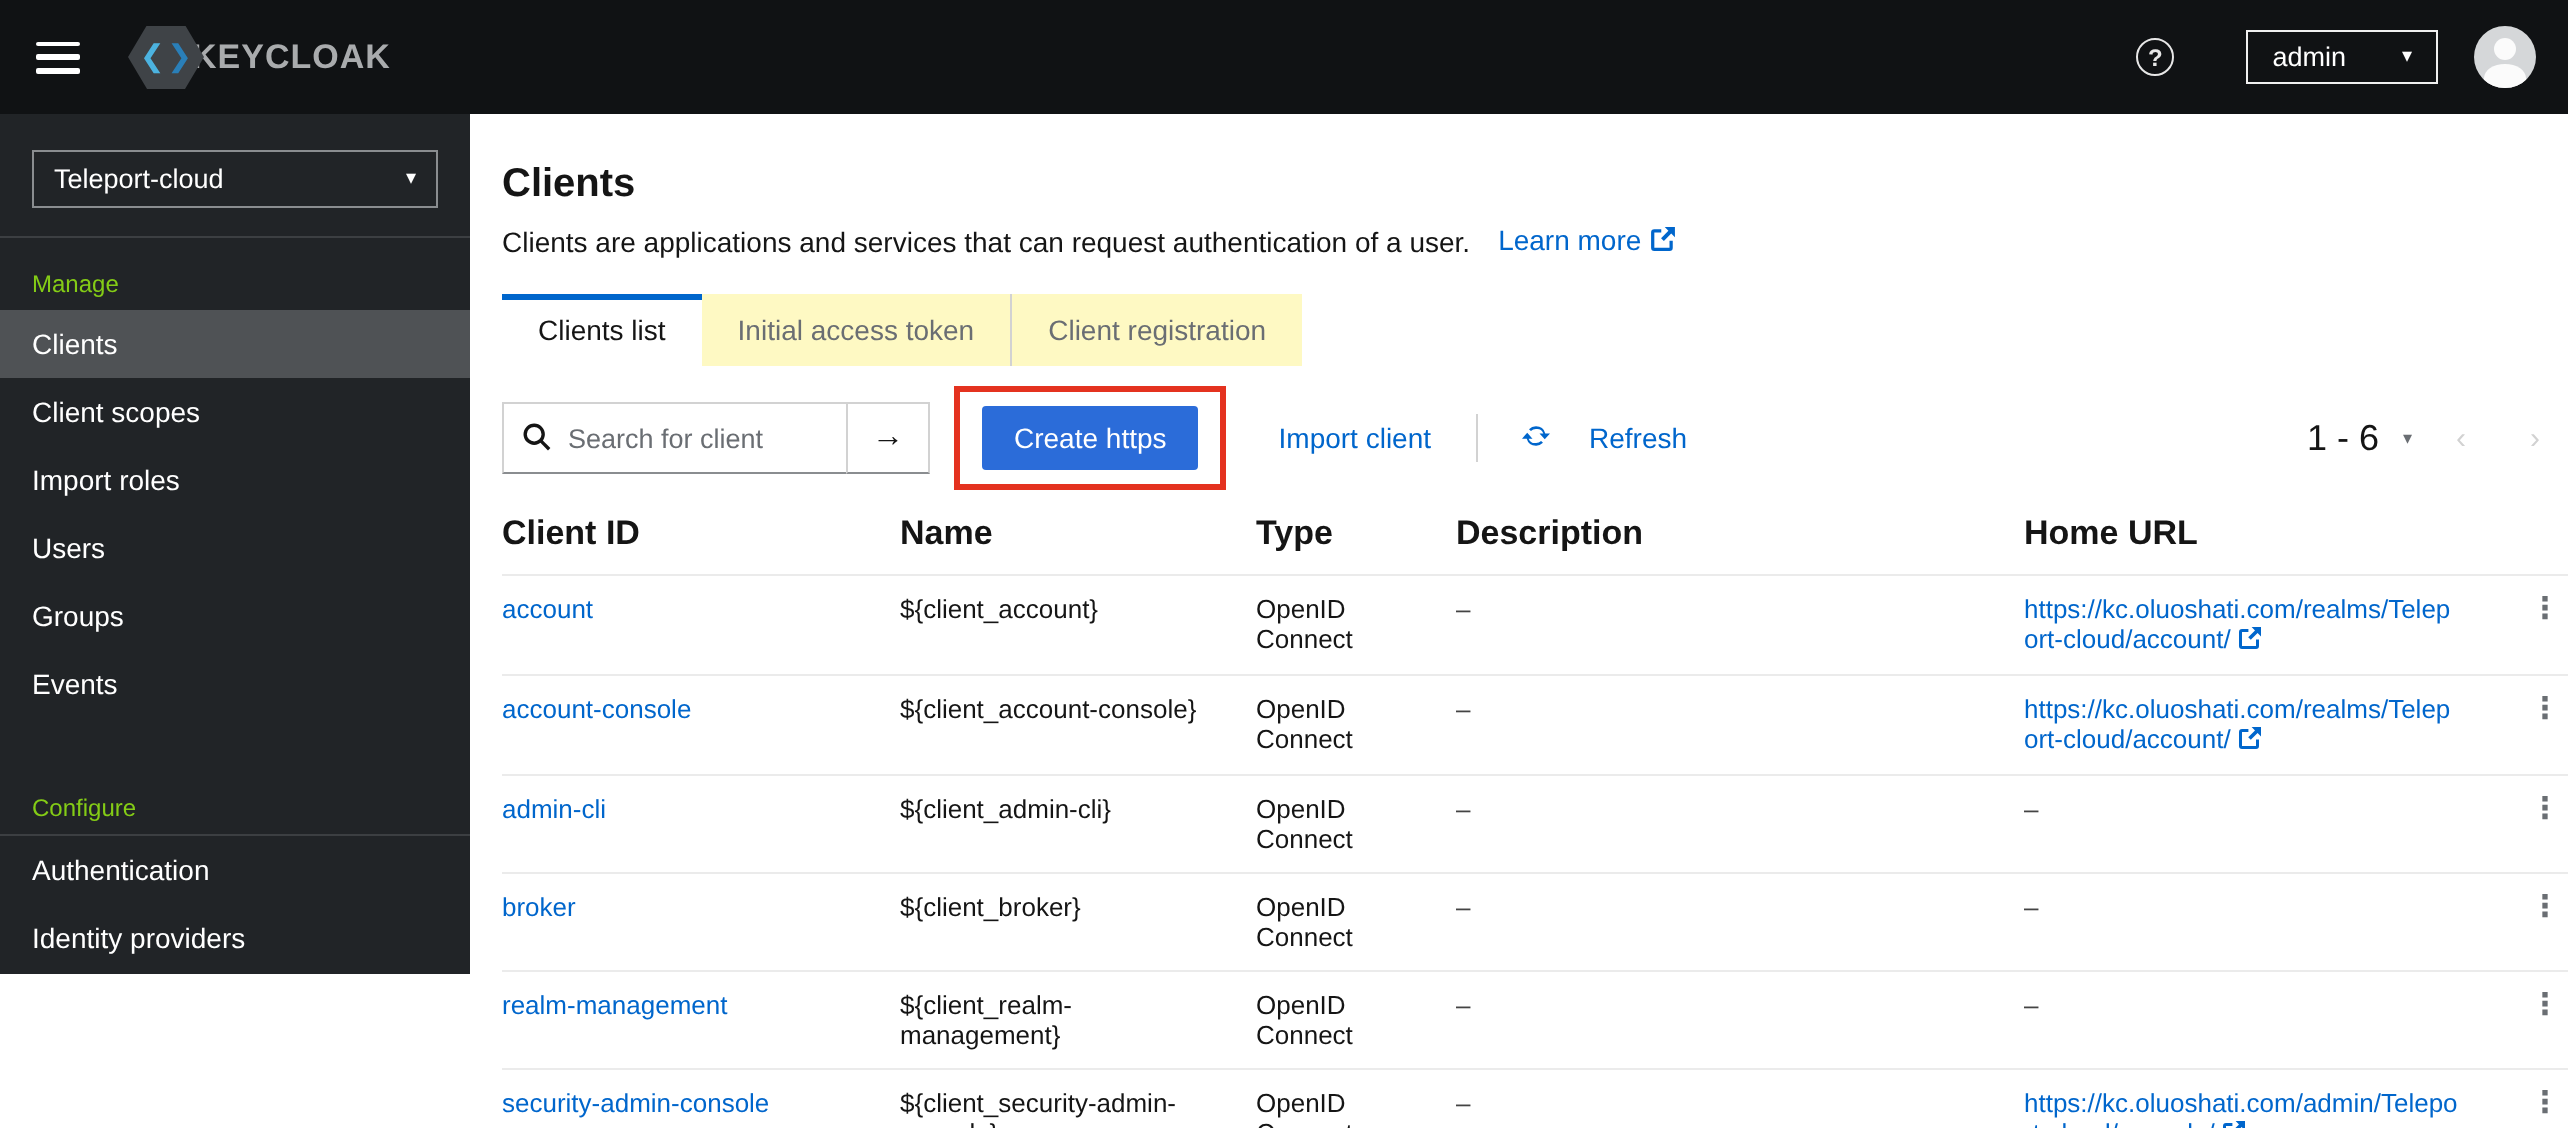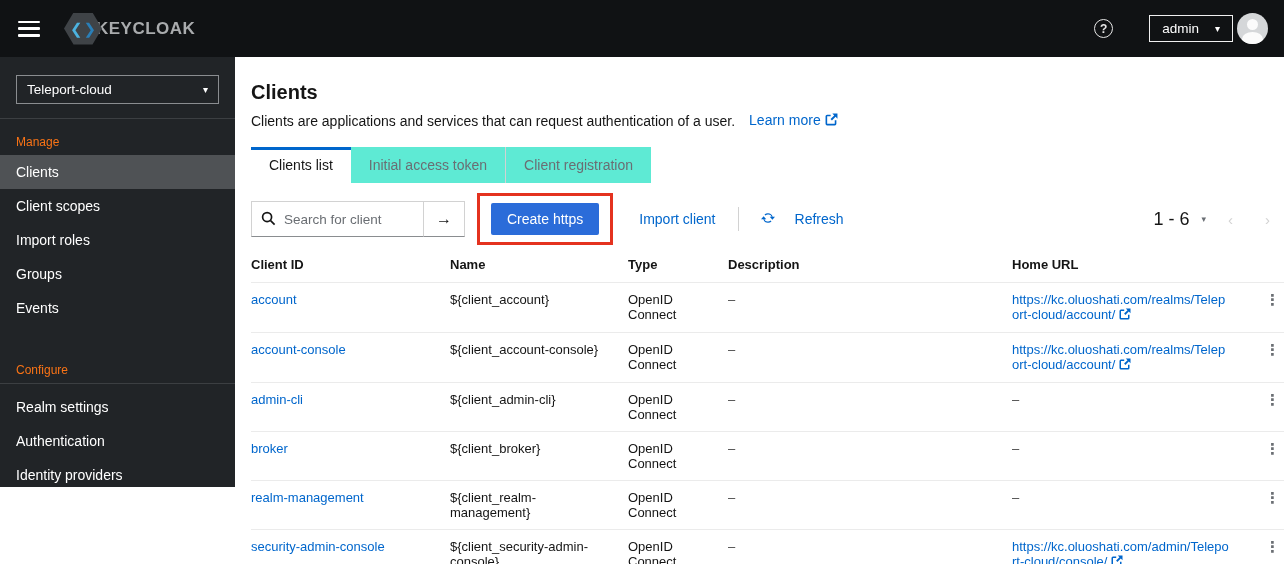--- a/index.html
+++ b/index.html
@@ -11,49 +11,49 @@
   .hamburger { width:22px; height:16px; display:flex; flex-direction:column; justify-content:space-between; cursor:pointer; margin-right:24px; }
   .hamburger span { display:block; height:2.5px; background:#fff; border-radius:1px; }
   .brand { display:flex; align-items:center; gap:2px; }
   .logo-mark { width:38px; height:32px; background:#3f4347; clip-path:polygon(25% 0,75% 0,100% 50%,75% 100%,25% 100%,0 50%); display:flex; align-items:center; justify-content:center; gap:1px; }
   .logo-mark b { font-size:15px; font-weight:700; line-height:1; }
   .logo-mark b:first-child { color:#4cb3e0; }
   .logo-mark b:last-child { color:#2a7fb8; }
   .brand-text { font-size:17px; font-weight:700; letter-spacing:0.5px; color:#a9abad; margin-left:-8px; }
   .topbar-spacer { flex:1; }
   .help-icon { width:19px; height:19px; border:1.5px solid #e7e7e7; border-radius:50%; color:#e7e7e7; font-size:12px; font-weight:700; display:flex; align-items:center; justify-content:center; margin-right:36px; cursor:pointer; }
-  .user-menu { border:1px solid #f0f0f0; color:#fff; font-size:13.5px; padding:5px 12px; display:flex; align-items:center; gap:16px; cursor:pointer; margin-right:4px; }
+  .user-menu { border:1px solid #f0f0f0; color:#fff; font-size:13.5px; padding:5px 12px; display:flex; align-items:center; gap:28px; cursor:pointer; margin-right:18px; }
   .user-menu .caret { font-size:10px; color:#fff; }
   .avatar { width:31px; height:31px; border-radius:50%; background:#d5d7d9; position:relative; overflow:hidden; }
   .avatar .head { position:absolute; width:11px; height:11px; border-radius:50%; background:#fbfbfb; left:10px; top:6px; }
   .avatar .body { position:absolute; width:21px; height:14px; border-radius:50% 50% 0 0; background:#fbfbfb; left:5px; top:19px; }
 
   
   .layout { display:flex; height:430px; }
 
   
   .sidebar { width:235px; background:#212427; color:#fff; flex-shrink:0; }
   .realm-select { margin:18px 16px 14px 16px; border:1px solid #8a8d90; padding:6px 10px; font-size:13.5px; color:#fff; display:flex; align-items:center; justify-content:space-between; cursor:pointer; }
   .realm-select .caret { font-size:10px; }
   .side-divider { border-top:1px solid #3c3f42; margin:0; }
-  .nav-section-title { font-size:12px; color:#f97316; padding:16px 16px 6px 16px; }
+  .nav-section-title { font-size:12px; color:#84cc16; padding:16px 16px 6px 16px; }
   .nav-item { font-size:14px; color:#fff; padding:9px 16px; cursor:pointer; }
   .nav-item.active { background:#4f5255; }
   .configure-gap { height:22px; }
 
   
   .main { flex:1; background:#fff; padding:24px 16px 0 16px; position:relative; }
   .page-title { font-size:20px; font-weight:600; color:#151515; }
   .page-subtitle { font-size:14px; margin-top:8px; color:#151515; display:flex; align-items:center; gap:14px; }
   a.link { color:#0066cc; text-decoration:none; cursor:pointer; }
   .ext-icon { display:inline-block; vertical-align:-1px; margin-left:4px; }
 
   
   .tabs { display:flex; margin-top:18px; }
-  .tab { background:#5eead4; color:#6a6e73; font-size:14px; padding:10px 18px; border-right:1px solid #d2d2d2; cursor:pointer; }
+  .tab { background:#fef9c3; color:#6a6e73; font-size:14px; padding:10px 18px; border-right:1px solid #d2d2d2; cursor:pointer; }
   .tab:last-child { border-right:none; }
   .tab.active { background:#fff; color:#151515; border-top:3px solid #0066cc; border-right:none; padding-top:7px; }
 
   
   .toolbar { display:flex; align-items:center; margin-top:14px; height:44px; }
   .search-group { display:flex; align-items:stretch; height:36px; }
   .search-box { position:relative; width:172px; border:1px solid #d2d2d2; border-right:none; border-bottom-color:#8a8d90; display:flex; align-items:center; }
   .search-box input { border:none; outline:none; width:100%; padding:0 8px 0 32px; font-size:13.5px; color:#151515; font-family:inherit; background:transparent; }
   .search-box input::placeholder { color:#6a6e73; }
   .search-glyph { position:absolute; left:9px; top:9px; }
@@ -64,21 +64,21 @@
   .v-divider { width:1px; height:24px; background:#d2d2d2; margin:0 22px; }
   .refresh { font-size:14px; display:flex; align-items:center; gap:20px; }
   .toolbar-right { margin-left:auto; display:flex; align-items:center; gap:4px; }
   .pag-label { font-size:18px; color:#151515; }
   .pag-caret { font-size:9px; color:#6a6e73; margin:0 4px 0 8px; cursor:pointer; }
   .pag-chevron { font-size:15px; color:#d2d2d2; padding:0 14px; cursor:default; }
 
   
   table { border-collapse:collapse; width:100%; margin-top:6px; table-layout:fixed; }
   col.c-id{width:199px;} col.c-name{width:178px;} col.c-type{width:100px;} col.c-desc{width:284px;} col.c-url{width:232px;} col.c-kebab{width:40px;}
-  th { text-align:left; font-size:13px; font-weight:700; color:#151515; padding:10px 12px 10px 0; border-bottom:1px solid #ebebeb; }
+  th { text-align:left; font-size:17px; font-weight:700; color:#151515; padding:10px 12px 10px 0; border-bottom:1px solid #ebebeb; }
   td { font-size:13px; color:#151515; padding:9px 12px 9px 0; border-bottom:1px solid #ebebeb; vertical-align:top; overflow-wrap:break-word; }
   td.dash { color:#444; }
   td a.link { font-size:13px; }
   td.kebab-cell { text-align:right; padding-right:4px; }
   .kebab { color:#6a6e73; font-size:15px; letter-spacing:0; cursor:pointer; line-height:1; font-weight:700; }
 </style>
 </head>
 <body>
 
 <header class="topbar">
@@ -111,26 +111,26 @@
   <nav class="sidebar">
     <div class="realm-select">
       <span>Teleport-cloud</span>
       <span class="caret">▾</span>
     </div>
     <div class="side-divider"></div>
     <div class="nav-section-title">Manage</div>
     <div class="nav-item active">Clients</div>
     <div class="nav-item">Client scopes</div>
     <div class="nav-item">Import roles</div>
+    <div class="nav-item">Users</div>
     <div class="nav-item">Groups</div>
     <div class="nav-item">Events</div>
     <div class="configure-gap"></div>
     <div class="nav-section-title">Configure</div>
     <div class="side-divider"></div>
-    <div class="nav-item" style="margin-top:6px;">Realm settings</div>
     <div class="nav-item">Authentication</div>
     <div class="nav-item">Identity providers</div>
   </nav>
 
   <main class="main">
     <h1 class="page-title">Clients</h1>
     <div class="page-subtitle">
       <span>Clients are applications and services that can request authentication of a user.</span>
       <a class="link"><span>Learn more</span><span class="ext-icon"><svg width="13" height="13" viewBox="0 0 12 12">
               <path fill="#0066cc" d="M10.5 6.8v3.2a1.5 1.5 0 0 1-1.5 1.5H2A1.5 1.5 0 0 1 .5 10V3A1.5 1.5 0 0 1 2 1.5h3.2V3H2v7h7V6.8h1.5z"></path>

